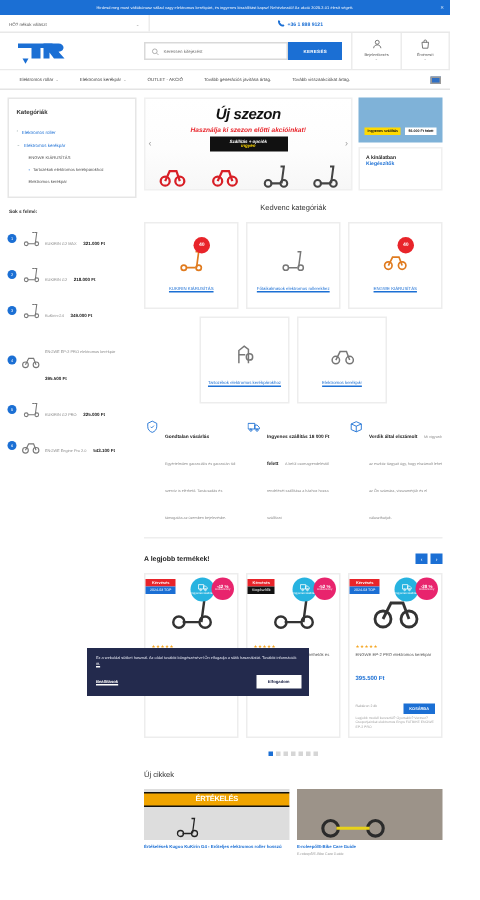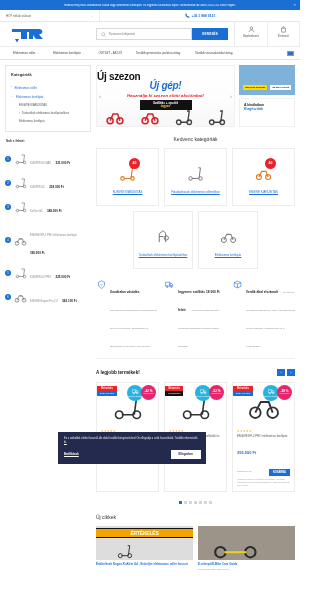--- a/index.html
+++ b/index.html
@@ -188,23 +188,23 @@
   .hero {
     display: flex; gap: 4px;
   }
   .hero-main {
     flex: 1; position: relative; height: 62px;
     background: linear-gradient(180deg,#ffffff 0%,#fdfdfd 55%,#f7f7f7 100%);
     overflow: hidden;
     border: 1px solid #f0f0f0;
   }
   .hero-t1 {
-    margin-top: 5px;
+    text-align: center; margin-top: 5px;
     font-size: 10px; font-weight: bold; color: #111;
-    letter-spacing: -.3px;
+    font-style: italic; letter-spacing: -.3px;
   }
   .hero-t2 {
     text-align: center; font-size: 10px; font-weight: bold;
     color: #1b6fd4; font-style: italic; letter-spacing: -.3px;
     margin-top: -2px;
   }
   .hero-t3 {
     text-align: center; font-size: 4.4px; font-weight: bold;
     color: #e8242a; font-style: italic; margin-top: 2px;
   }
@@ -601,21 +601,20 @@
         <span class="bs-price">543.100 Ft</span>
       </span>
     </div>
   </div>
 
   <div class="content">
 
     <div class="hero">
       <div class="hero-main">
         <div class="hero-t1">Új szezon</div>
-        <div class="hero-t2">Új gép!</div>
         <div class="hero-t3">Használja ki szezon előtti akcióinkat!</div>
         <div class="hero-chip">
           <span>Szállítás + opciók</span><br>
           <span class="hl">ingyen</span>
         </div>
         <div class="hero-bikes">
           <svg width="22" height="18" viewBox="0 0 24 24" fill="none" stroke="#d81f26" stroke-width="2">
               <circle cx="5.5" cy="17" r="4"></circle>
               <circle cx="18.5" cy="17" r="4"></circle>
               <path d="M5.5 17l4-9h6l3 9M9 8h6"></path>

